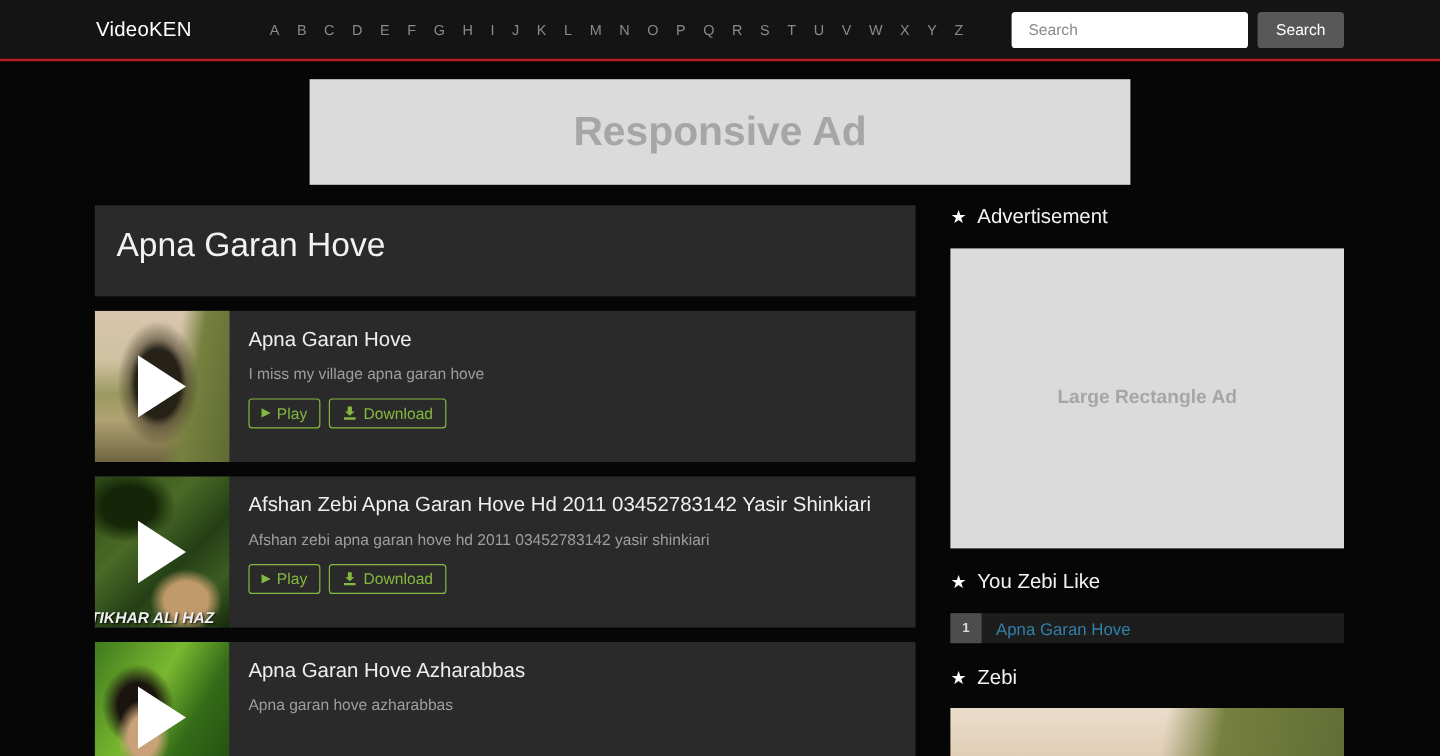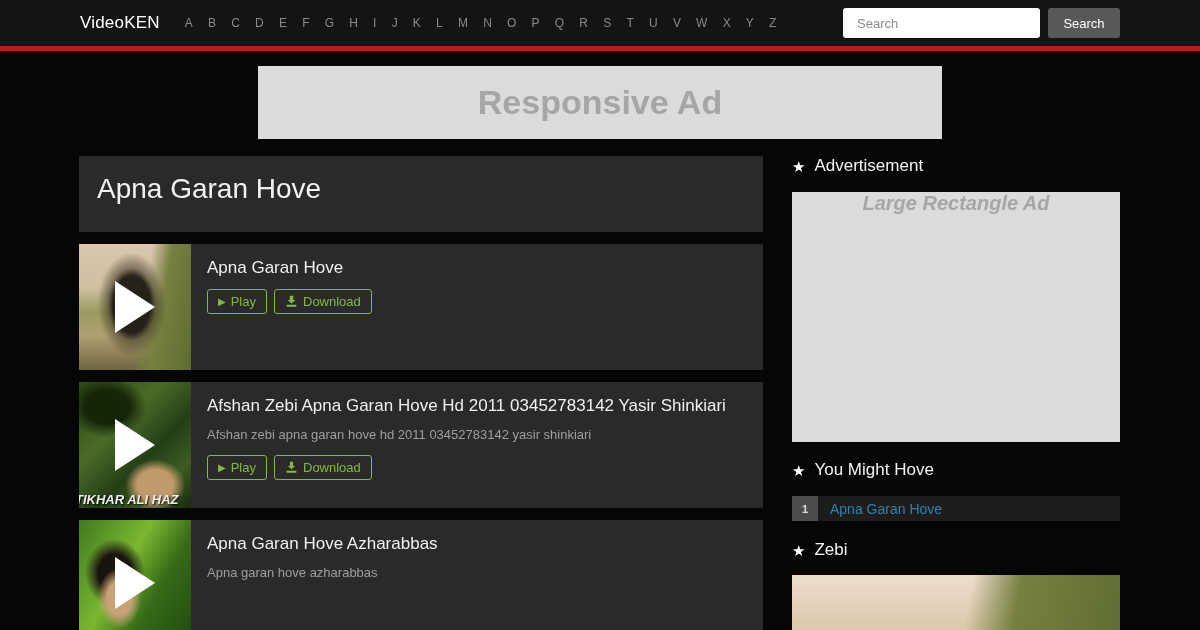--- a/index.html
+++ b/index.html
@@ -14,23 +14,24 @@
   *{box-sizing:border-box;margin:0;padding:0;}
   html,body{width:1200px;height:630px;overflow:hidden;}
   body{
     background:var(--page-bg);
     font-family:"Liberation Sans",sans-serif;
     color:#eee;
   }
   
   .navbar{
     height:51px;background:var(--nav-bg);
-    border-bottom:5px solid #b91c1c;
+    border-bottom:2px solid #b91c1c;
     display:flex;align-items:center;
     padding:0 80px;
+    gap:40px;
   }
   .brand{font-size:17px;color:#fff;text-decoration:none;letter-spacing:.2px;}
   .alpha-nav{
     display:flex;justify-content:space-between;
     width:592px;margin-left:25px;
   }
   .alpha-nav a{
     color:#8a8a8a;font-size:12px;text-decoration:none;
   }
   .search-form{margin-left:auto;display:flex;}
@@ -40,21 +41,21 @@
     font-family:"Liberation Sans",sans-serif;
   }
   .search-input::placeholder{color:#8a8a8a;}
   .search-btn{
     width:72px;height:30px;margin-left:8px;border:none;border-radius:3px;
     background:#585858;color:#fff;font-size:13px;cursor:pointer;
     font-family:"Liberation Sans",sans-serif;
   }
   
   .top-ad{
-    width:684px;height:73px;margin:15px auto 0;
+    width:684px;height:88px;margin:15px auto 0;
     background:var(--ad-bg);
     display:flex;align-items:center;justify-content:center;
     font-size:34px;font-weight:bold;color:var(--ad-text);
   }
   
   .page{display:flex;padding:17px 79px 0;gap:29px;}
   .main-col{width:684px;flex:0 0 684px;}
   .side-col{width:328px;flex:0 0 328px;}
   
   .header-card{background:var(--card-bg);padding:17px 18px 18px;}
@@ -107,22 +108,22 @@
   .dl-svg{display:block;}
   
   .side-heading{
     display:flex;align-items:center;gap:9px;
     font-size:17px;color:#f2f2f2;
   }
   .star-icon{font-size:15px;color:#fff;line-height:1;}
   .rect-ad{
     width:328px;height:250px;margin:16px 0 18px;
     background:var(--ad-bg);
-    display:flex;align-items:flex-start;justify-content:center;
-    font-size:20px;font-weight:bold;color:var(--ad-text);font-style:italic;
+    display:flex;align-items:center;justify-content:center;
+    font-size:16px;font-weight:bold;color:var(--ad-text);
   }
   .related-row{
     display:flex;align-items:center;height:25px;
     background:#1d1d1d;margin:16px 0 19px;cursor:pointer;
   }
   .rank-badge{
     width:26px;height:25px;flex:0 0 26px;background:#4d4d4d;
     display:flex;align-items:center;justify-content:center;
     font-size:11px;font-weight:bold;color:#ddd;
   }
@@ -187,20 +188,21 @@
     <div class="header-card">
       <h1>Apna Garan Hove</h1>
     </div>
 
     <div class="video-card">
       <div class="thumb thumb-1">
         <span class="play-overlay"></span>
       </div>
       <div class="video-body">
         <div class="video-title">Apna Garan Hove</div>
+        <div class="video-desc">I miss my village apna garan hove</div>
         <div class="btn-row">
           <button class="action-btn">
             <span class="play-glyph">▶</span>
             <span>Play</span>
           </button>
           <button class="action-btn">
             <svg class="dl-svg" width="13" height="13" viewBox="0 0 16 16" fill="currentColor">
                 <path d="M8 1h0l2.2 0v5h2.8L8 10.5 3 6h2.8V1z M6 1h4v5.2h2.6L8 10.2 3.4 6.2H6V1z"></path>
                 <path d="M2 12h12v2.5H2z"></path>
               </svg>
@@ -253,21 +255,21 @@
       <span class="star-icon">★</span>
       <span>Advertisement</span>
     </div>
 
     <div class="rect-ad">
       <span>Large Rectangle Ad</span>
     </div>
 
     <div class="side-heading">
       <span class="star-icon">★</span>
-      <span>You Might Hove</span>
+      <span>You Zebi Like</span>
     </div>
 
     <div class="related-row">
       <span class="rank-badge">1</span>
       <a href="#" class="related-link">Apna Garan Hove</a>
     </div>
 
     <div class="side-heading">
       <span class="star-icon">★</span>
       <span>Zebi</span>

